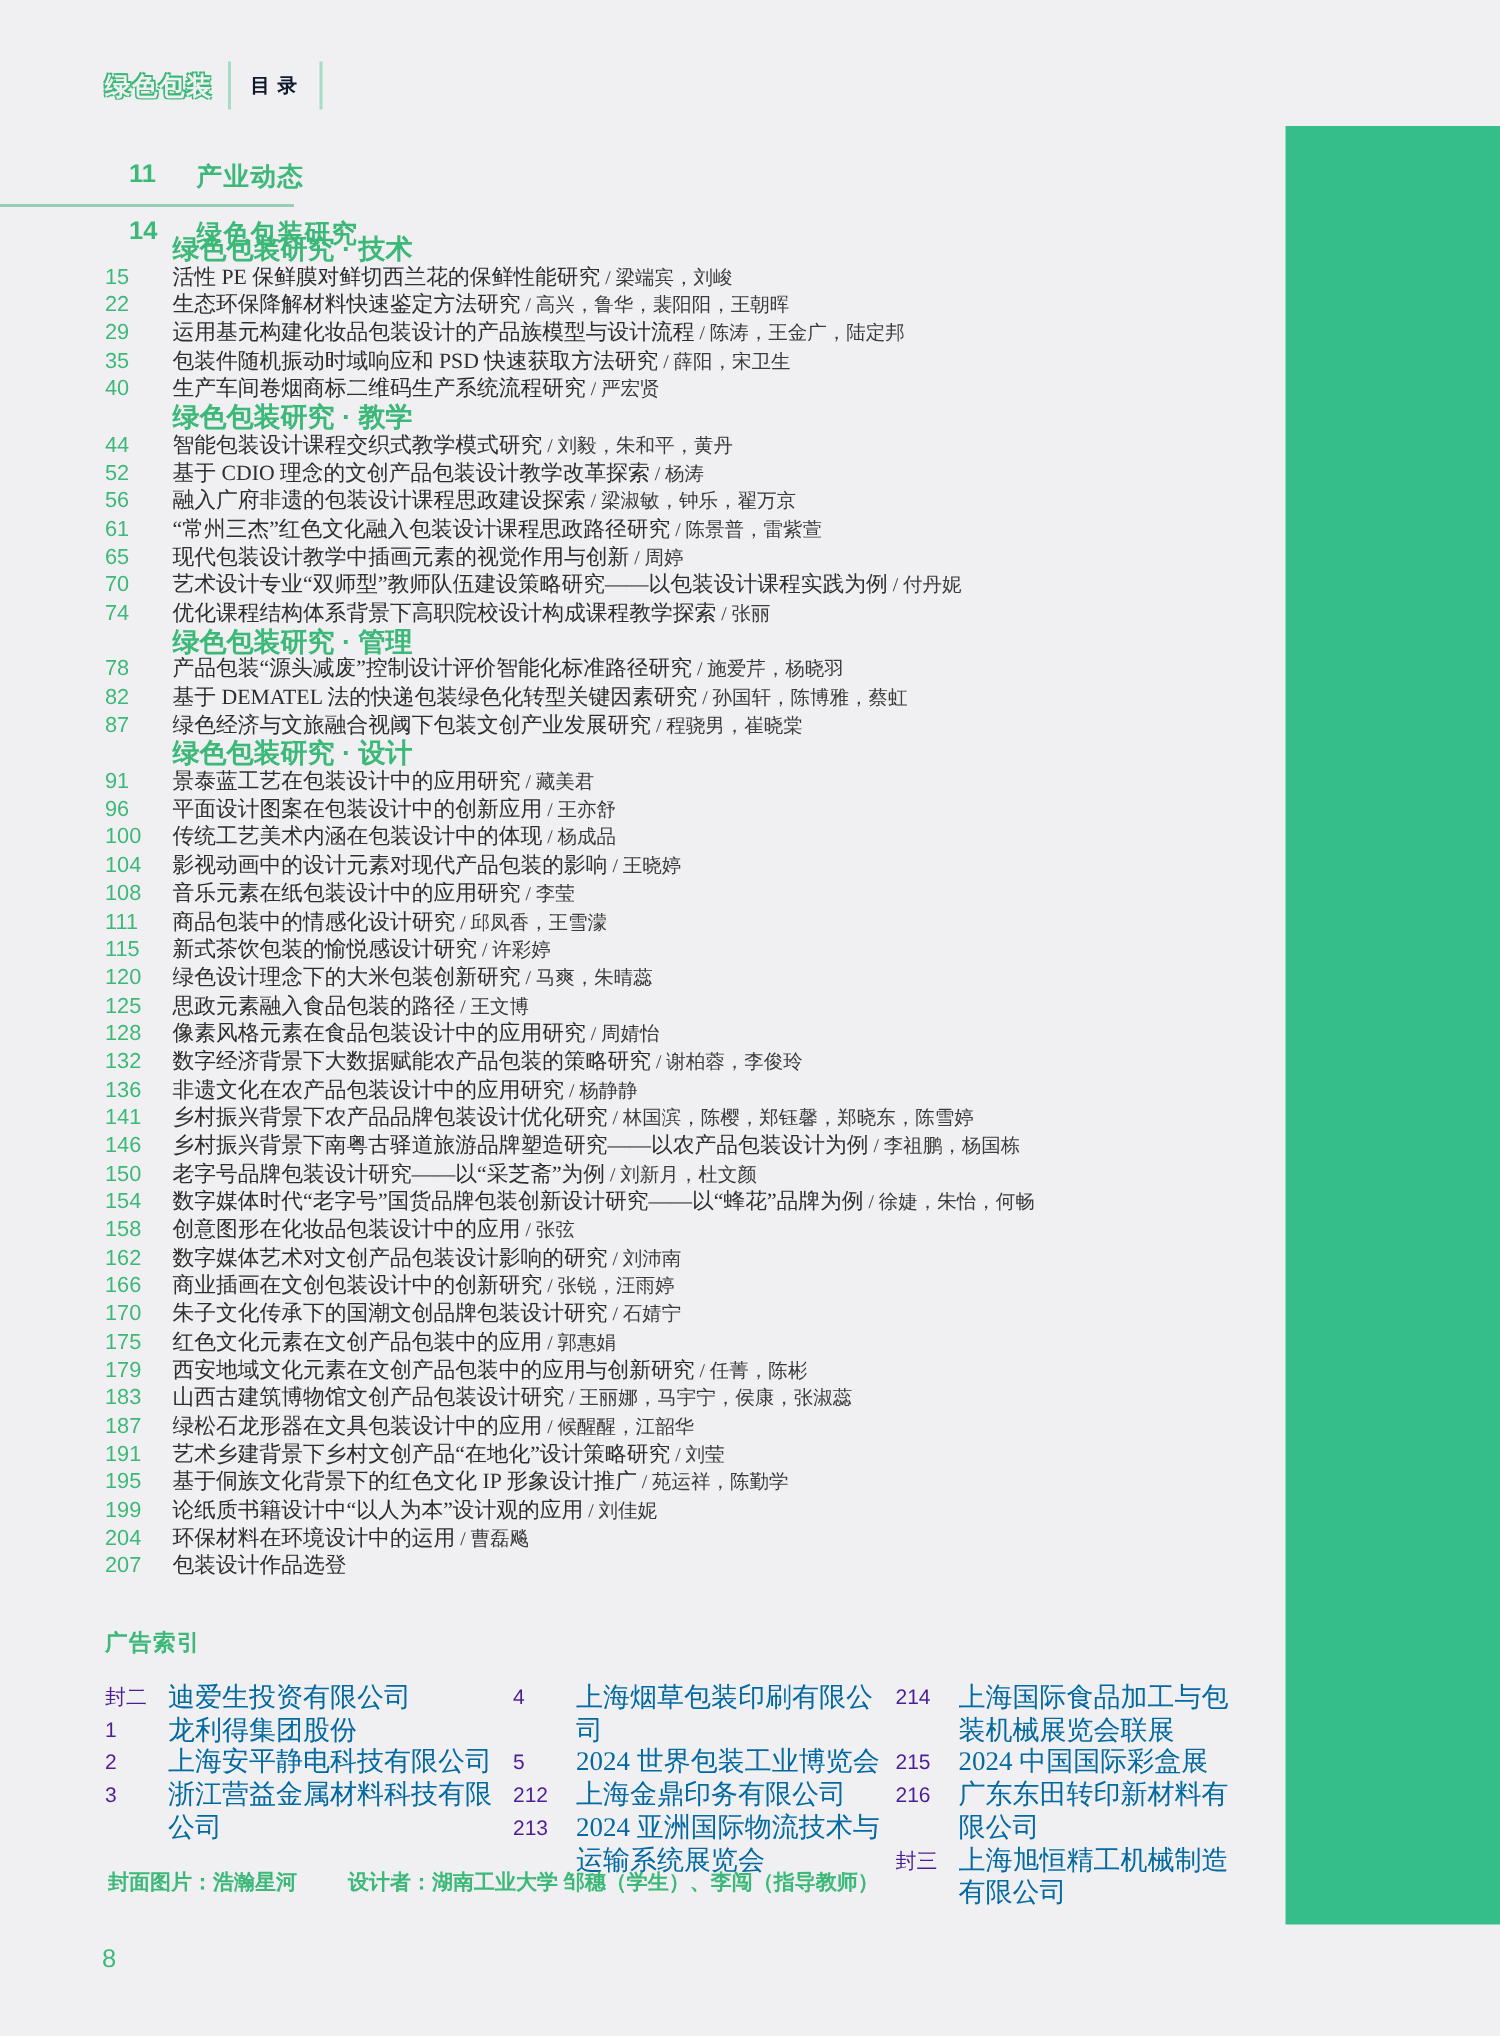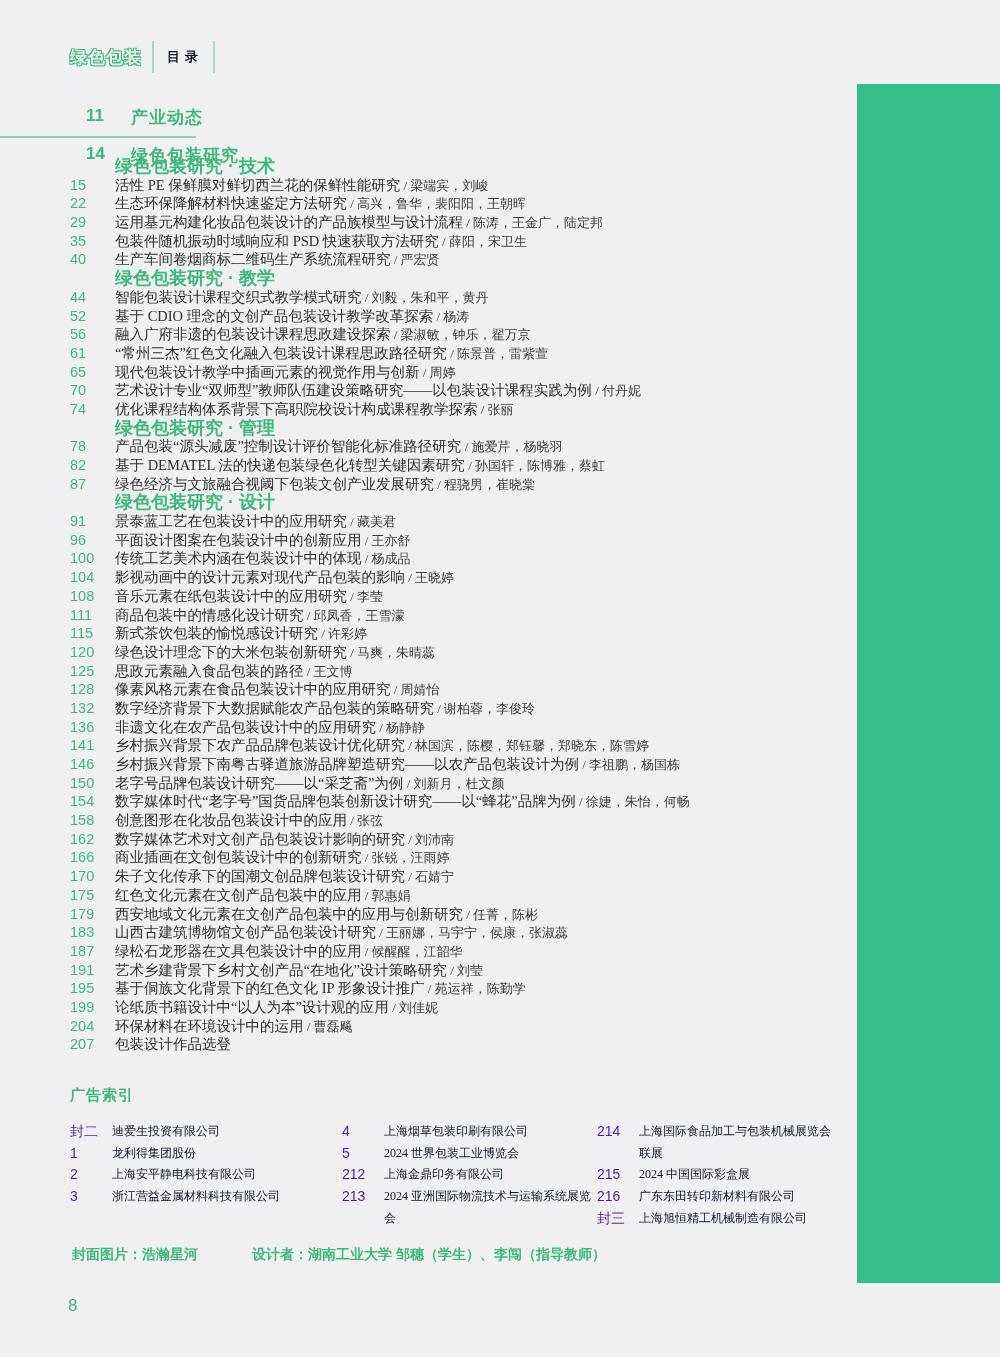--- a/index.html
+++ b/index.html
@@ -59,28 +59,28 @@
   
   .ads { position: absolute; left: 70px; top: 1086px; width: 800px; }
   .ads-heading { font-size: 15px; font-weight: bold; color: #3cb878; letter-spacing: 1px; }
   .ads-cols { display: flex; margin-top: 16px; }
   .ad-col-0 { width: 272px; }
   .ad-col-1 { width: 255px; }
   .ad-col-2 { width: 273px; }
   .ad-row { display: flex; line-height: 21.7px; }
   .ad-num { flex: 0 0 42px; font-size: 14px; color: #4c1d95; font-family: "Liberation Sans", sans-serif; }
   .ad-name {
-    font-size: 12px; color: #0f172a;
+    font-size: 18px; color: #0369a1;
     font-family: "Liberation Serif", "DejaVu Serif", serif;
   }
   .ad-col-1 .ad-name { max-width: 208px; }
   .ad-col-2 .ad-name { max-width: 196px; }
   
   .credit { position: absolute; left: 72px; top: 1246px; font-size: 14px; font-weight: 600; color: #3cb878; }
-  .credit .designer { margin-left: 54px; }
+  .credit .designer { margin-left: 34px; }
   .folio { position: absolute; left: 68px; top: 1296px; font-size: 17px; color: #3cb878; }
 </style>
 </head>
 <body>
 
 <div class="mast">
   <span class="logo">绿色包装</span>
   <span class="vbar"></span>
   <span class="contents-label">目录</span>
   <span class="vbar"></span>

